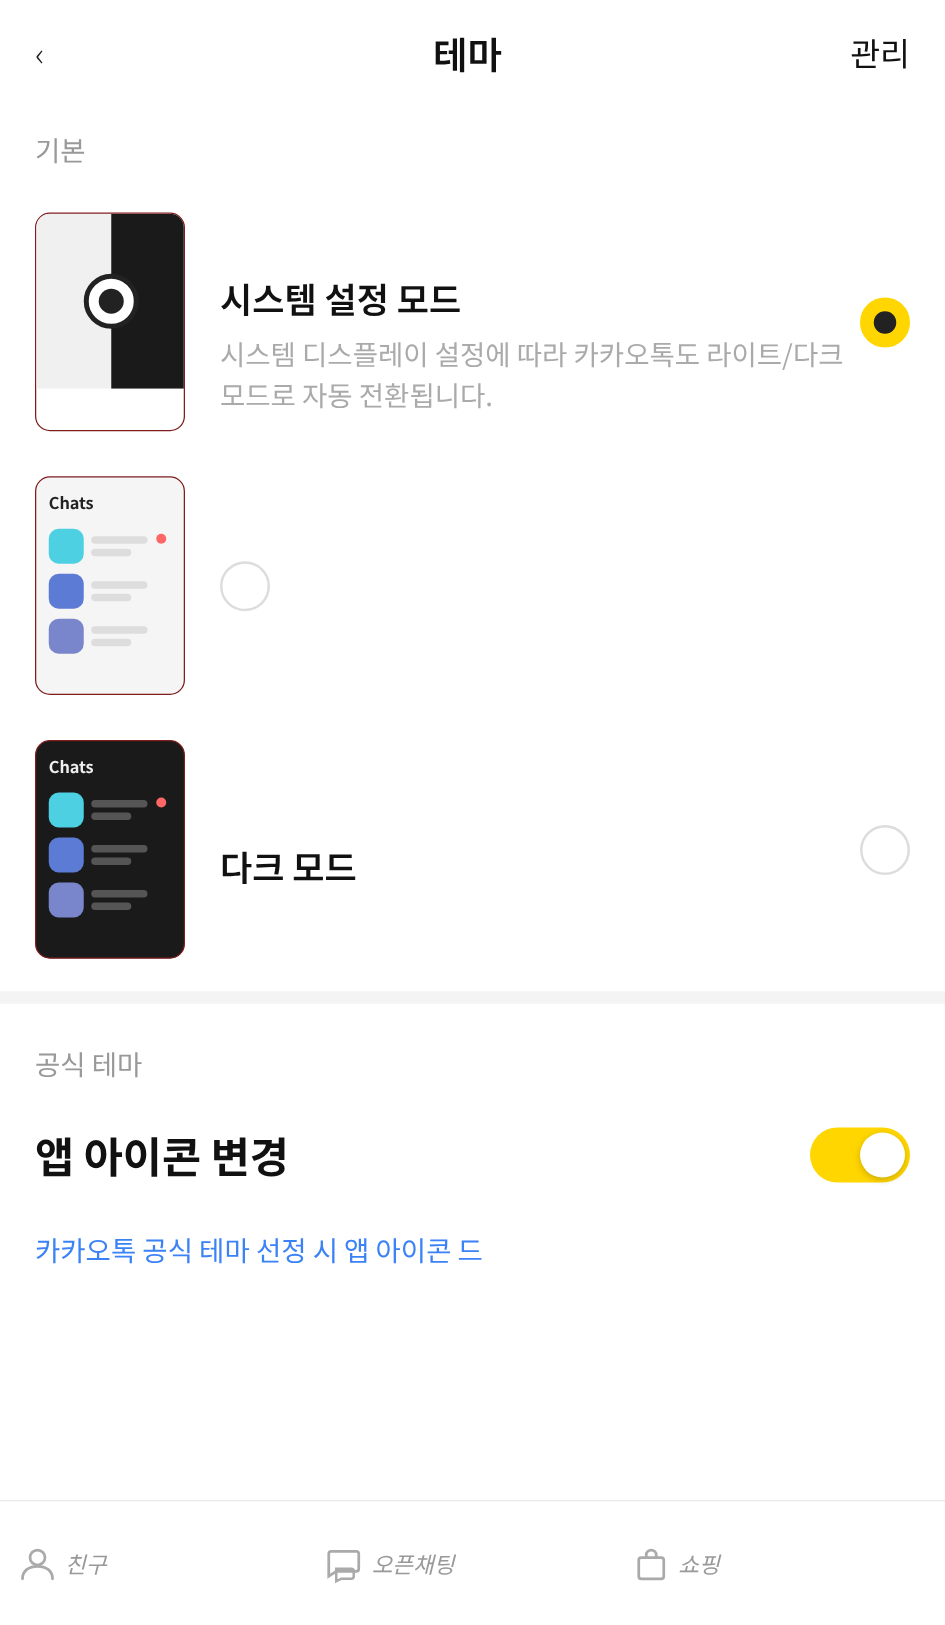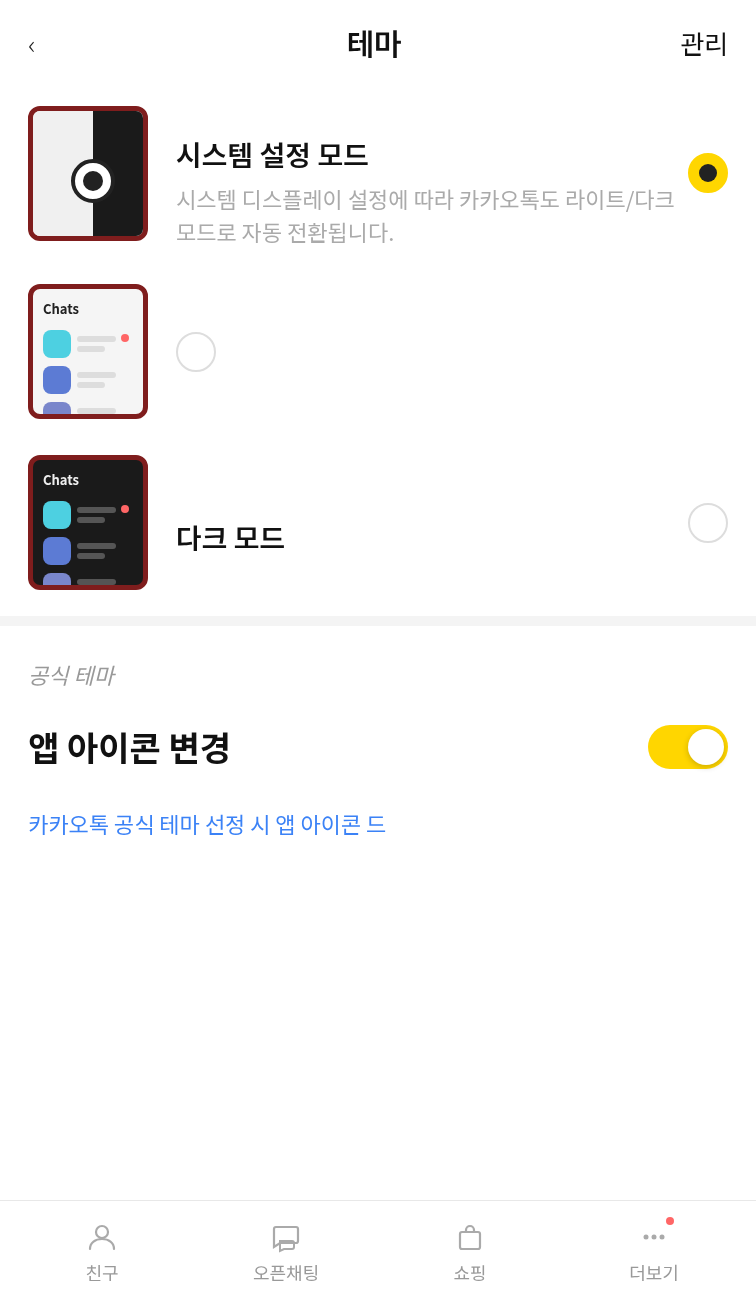--- a/index.html
+++ b/index.html
@@ -50,26 +50,26 @@
     .theme-row {
       display: flex;
       align-items: center;
       padding: 18px 28px;
       background: #fff;
     }
 
     
     .thumb {
       width: 120px;
-      height: 135px;
+      height: 175px;
       border-radius: 12px;
       overflow: hidden;
       flex-shrink: 0;
       margin-right: 28px;
-      border: 5px solid #7f1d1d;
+      border: 1px solid #7f1d1d;
       position: relative;
     }
     .thumb-light {
       background: #f5f5f5;
     }
     .thumb-dark {
       background: #1a1a1a;
     }
 
     
@@ -210,21 +210,20 @@
     }
 
     
     .section2 {
       padding: 24px 28px 0 28px;
     }
     .section2-label {
       font-size: 22px;
       color: #999;
       margin-bottom: 24px;
-      font-style: italic;
     }
     .app-icon-row {
       display: flex;
       align-items: center;
       justify-content: space-between;
       padding: 8px 0 16px 0;
     }
     .app-icon-label {
       font-size: 34px;
       font-weight: 700;
@@ -265,25 +264,26 @@
       height: 100px;
       background: #fff;
       border-top: 1px solid #e8e8e8;
       display: flex;
       align-items: center;
       justify-content: space-around;
       padding: 0 10px;
     }
     .nav-item {
       display: flex;
-      flex-direction: column;
+      flex-direction: row;
       align-items: center;
       gap: 2px;
       cursor: pointer;
       flex: 1;
+      font-style: italic;
     }
     .nav-icon {
       width: 40px; height: 40px;
       display: flex; align-items: center; justify-content: center;
       position: relative;
     }
     .nav-label {
       font-size: 18px;
       color: #999;
     }
@@ -307,20 +307,21 @@
 <body>
 
 <div class="main-content">
 
   <div class="header">
     <div class="header-back">‹</div>
     <div class="header-title">테마</div>
     <div class="header-manage">관리</div>
   </div>
 
+  <div class="section-label">기본</div>
 
   <div class="theme-row">
     <div class="thumb">
       <div class="system-thumb-inner">
         <div class="system-thumb-left"></div>
         <div class="system-thumb-right"></div>
         <div class="system-thumb-circle">
           <div class="system-thumb-circle-inner"></div>
         </div>
       </div>
@@ -439,25 +440,14 @@
   <div class="nav-item">
     <div class="nav-icon">
       <svg width="32" height="32" viewBox="0 0 32 32" fill="none">
         <rect x="6" y="11" width="20" height="17" rx="2" stroke="#aaa" stroke-width="2.2" fill="none"></rect>
         <path d="M12 11V9a4 4 0 018 0v2" stroke="#aaa" stroke-width="2.2" fill="none" stroke-linecap="round"></path>
       </svg>
     </div>
     <div class="nav-label">쇼핑</div>
   </div>
 
-  <div class="nav-item">
-    <div class="nav-icon" style="position:relative;">
-      <svg width="32" height="32" viewBox="0 0 32 32" fill="none">
-        <circle cx="8" cy="16" r="2.5" fill="#aaa"></circle>
-        <circle cx="16" cy="16" r="2.5" fill="#aaa"></circle>
-        <circle cx="24" cy="16" r="2.5" fill="#aaa"></circle>
-      </svg>
-      <div class="nav-dot" style="top:0;right:0;"></div>
-    </div>
-    <div class="nav-label">더보기</div>
-  </div>
 
 </div>
 
 </body></html>

